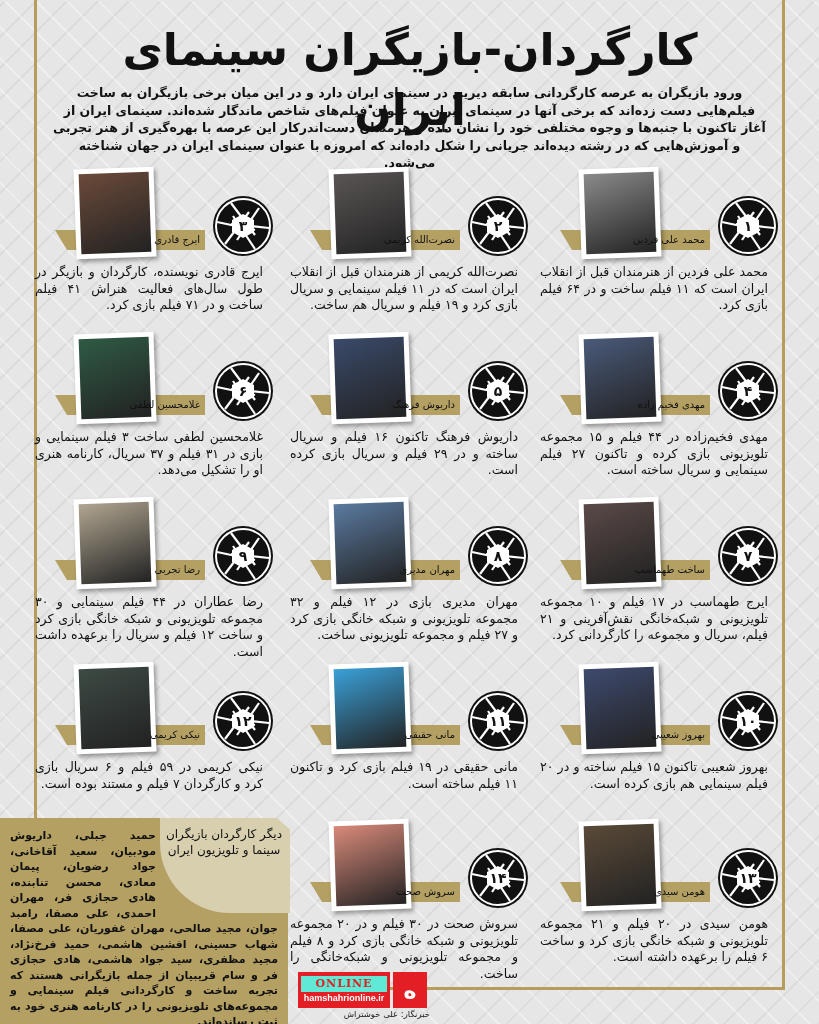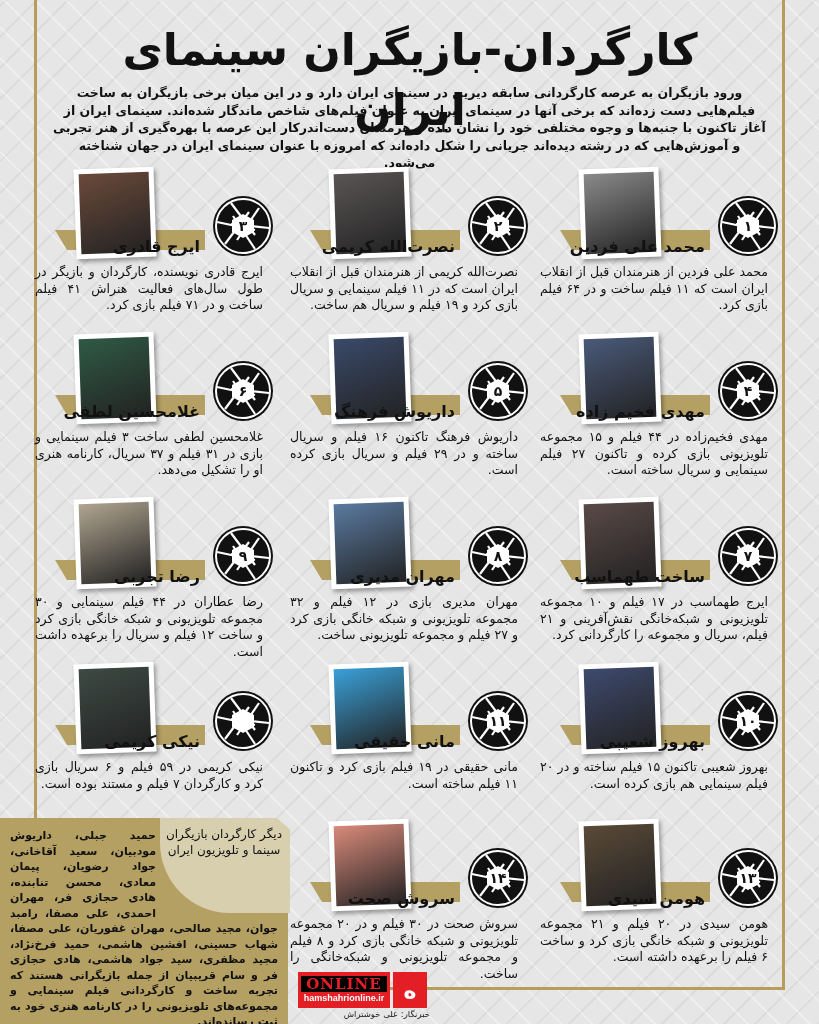--- a/index.html
+++ b/index.html
@@ -34,22 +34,22 @@
     position: absolute; right: 70px; top: 62px; width: 150px; height: 20px;
     background: #b4a063; clip-path: polygon(0 0, 100% 0, 100% 100%, 8% 100%);
   }
   .card .photo {
     position: absolute; right: 120px; top: 0; width: 80px; height: 90px;
     background: #fff; padding: 5px; transform: rotate(-2deg);
     box-shadow: 2px 3px 4px rgba(0,0,0,0.35);
   }
   .card .photo .pic { width: 100%; height: 100%; }
   .card .name {
-    position: absolute; right: 75px; top: 70px; width: 100px;
-    text-align: right; font-size: 16px; font-weight: bold; line-height: 18px; color: #111;
+    position: absolute; right: 75px; top: 63px; width: 100px;
+    text-align: right; font-size: 10px; font-weight: normal; line-height: 18px; color: #111;
     white-space: nowrap; z-index: 3;
   }
   .card .aperture {
     position: absolute; right: 0; top: 26px; width: 64px; height: 64px; z-index: 2;
   }
   .card .aperture svg { width: 64px; height: 64px; display: block; }
   .card .num {
     position: absolute; right: 0; top: 26px; width: 64px; height: 64px;
     display: flex; align-items: center; justify-content: center;
     font-size: 14px; font-weight: bold; color: #111; z-index: 4;
@@ -81,21 +81,21 @@
   .others-text .spacer { float: right; width: 122px; height: 78px; }
 
   .logo {
     position: absolute; left: 298px; top: 972px; width: 130px; height: 36px;
     display: flex; align-items: stretch;
   }
   .logo .logo-box {
     background: #e31e24; color: #fff; width: 92px; padding: 1px 3px;
     display: flex; flex-direction: column; justify-content: center;
   }
-  .logo .logo-word { font-family: "DejaVu Serif", serif; font-weight: bold; font-size: 15px; line-height: 16px; letter-spacing: 1px; background:#000000; color:#e31e24; text-align:center; }
+  .logo .logo-word { font-family: "DejaVu Serif", serif; font-weight: bold; font-size: 11px; line-height: 16px; letter-spacing: 1px; background:#5eead4; color:#e31e24; text-align:center; }
   .logo .logo-url { font-family: "Liberation Sans", sans-serif; font-size: 9px; font-weight: bold; line-height: 12px; text-align:center; }
   .logo .logo-mark {
     width: 34px; background: #e31e24; color: #fff; margin-left: 3px;
     font-size: 22px; font-weight: bold; display:flex; align-items:center; justify-content:center;
   }
   .reporter {
     position: absolute; left: 300px; top: 1009px; width: 130px;
     direction: rtl; font-size: 8.5px; color: #222;
   }
 </style>
@@ -388,20 +388,21 @@
             <line x1="20" y1="9" x2="44" y2="41"></line>
             <line x1="48" y1="14" x2="26" y2="46"></line>
             <line x1="58" y1="34" x2="20" y2="30"></line>
             <line x1="44" y1="55" x2="22" y2="22"></line>
             <line x1="14" y1="50" x2="38" y2="18"></line>
             <line x1="6" y1="28" x2="44" y2="36"></line>
           </g>
           <polygon points="32,20 43,26 43,38 32,44 21,38 21,26" fill="#fff"></polygon>
         </svg>
       </div>
+      <div class="num">۱۲</div>
       <div class="desc">نیکی کریمی در ۵۹ فیلم و ۶ سریال بازی کرد و کارگردان ۷ فیلم و مستند بوده است.</div>
     </div>
     <div class="card" style="left: 535px; top: 820px;">
       <div class="strip"></div>
       <div class="photo">
         <div class="pic" style="background:linear-gradient(160deg,#5a4a38,#222)"></div>
       </div>
       <div class="name">هومن سیدی</div>
       <div class="aperture">
         <svg viewBox="0 0 64 64">

